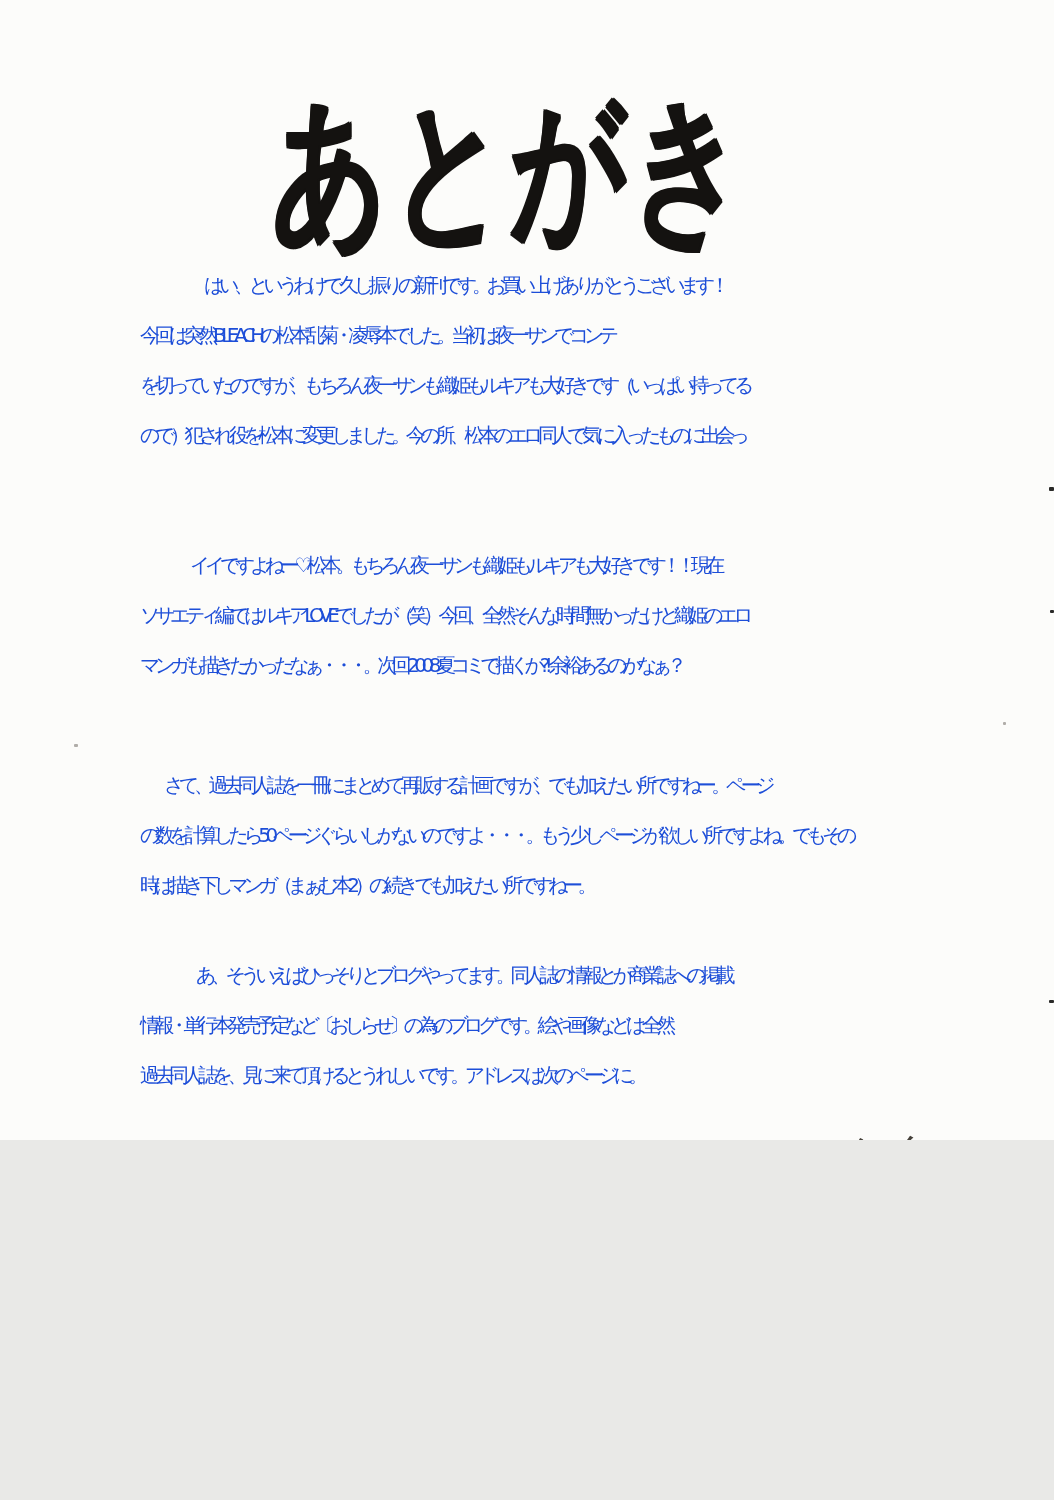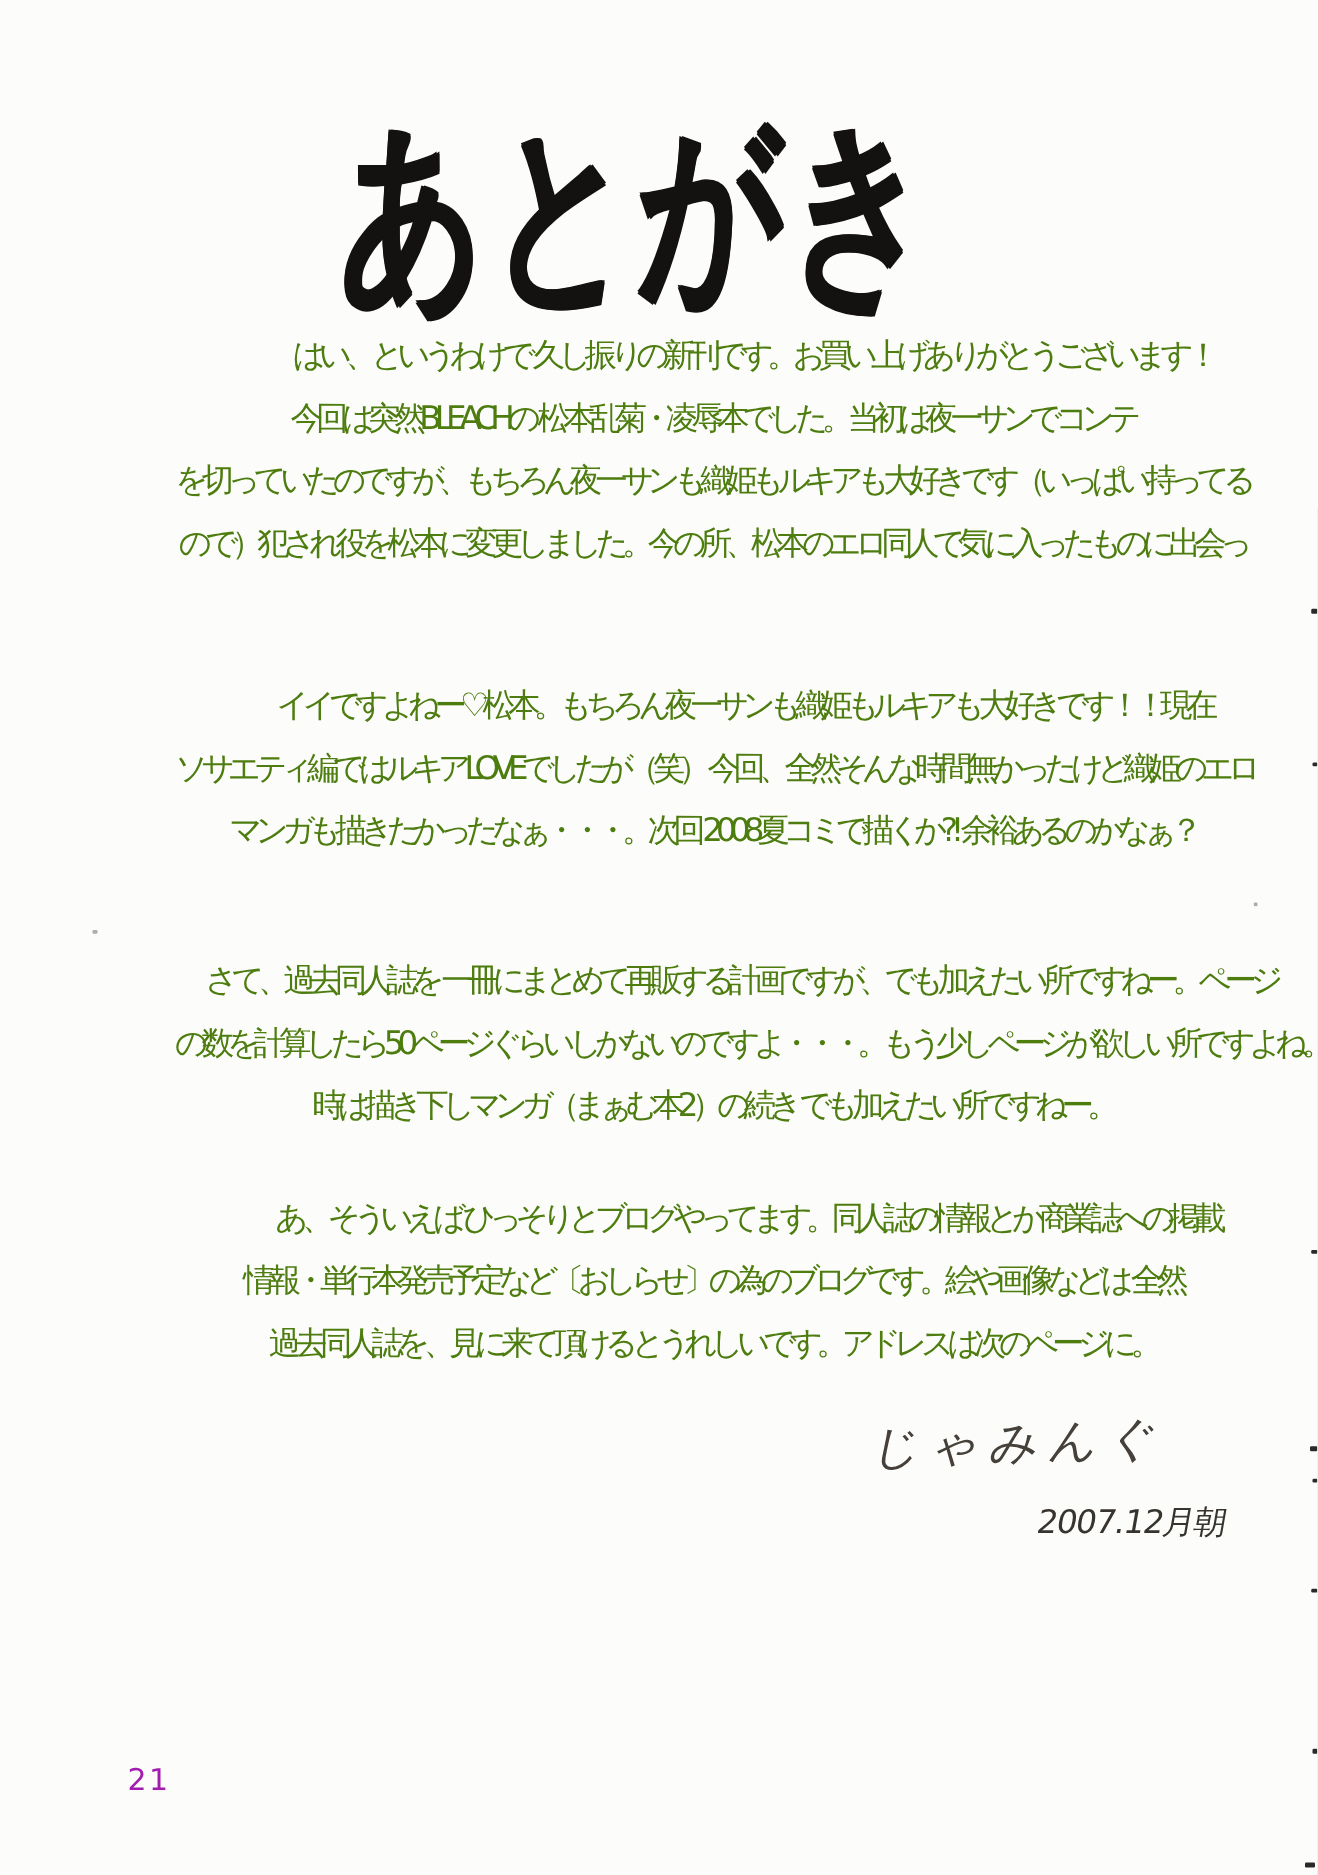--- a/index.html
+++ b/index.html
@@ -3,21 +3,21 @@
 <meta charset="utf-8">
 <style>
   html, body {
     margin: 0;
     padding: 0;
     background: #e9e9e7;
   }
   .page {
     position: relative;
     width: 1054px;
-    height: 1500px;
+    height: 1140px;
     margin: 0 auto;
     background: #fcfcfa;
     overflow: hidden;
     font-family: "DejaVu Sans", sans-serif;
     color: #35322e;
   }
   
   .title {
     position: absolute;
     left: 270px;
@@ -29,24 +29,23 @@
     white-space: nowrap;
     transform: scaleX(0.72) rotate(-0.4deg);
     transform-origin: left top;
     text-shadow: 3px 0 0 currentColor, 0 2px 0 currentColor, 3px 2px 0 currentColor;
   }
   
   .para {
     position: absolute;
     left: 140px;
     width: 860px;
-    font-size: 26px;
+    font-size: 20px;
     letter-spacing: -5.5px;
-    color: #4d7c0f;
-    text-align: center;
+    color: #1d4ed8;
   }
   .hline {
     height: 50px;
     line-height: 50px;
     white-space: nowrap;
   }
   .p1 { top: 260px; }
   .p2 { top: 540px; }
   .p3 { top: 760px; }
   .p4 { top: 950px; }

